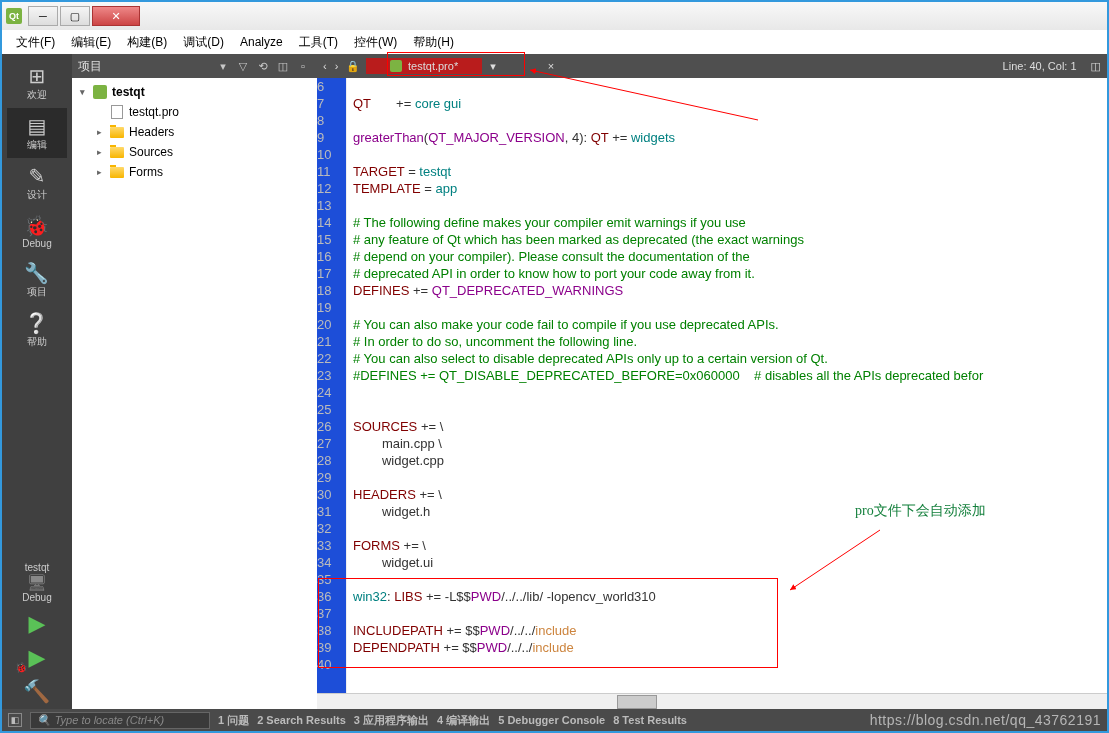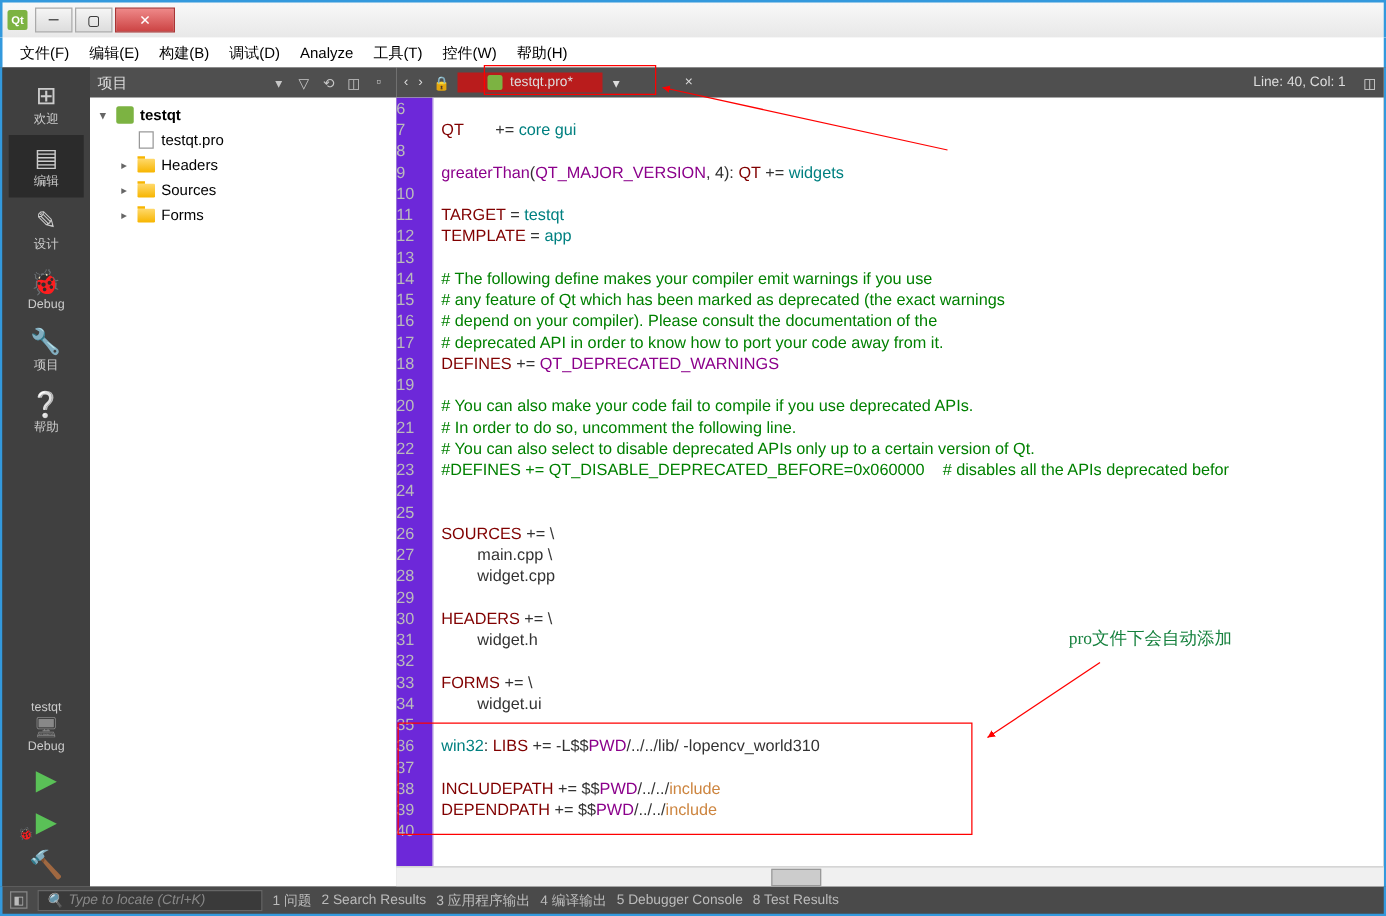--- a/index.html
+++ b/index.html
@@ -53,36 +53,36 @@
 .edit-toolbar { height:24px; background:#4f4f4f; display:flex; align-items:center; color:#ddd; font-size:11px; }
 .edit-toolbar .nav { padding:0 6px; display:flex; gap:8px; }
 .open-tab { background:#b91c1c; padding:2px 24px; display:flex; align-items:flex-start; gap:6px; font-family:Consolas,monospace; position:relative; }
 .open-tab .tab-icon { width:12px; height:12px; background:#7cb342; border-radius:2px; }
 .tab-close { margin-left:40px; padding:0 4px; }
 .lc { margin-left:auto; padding:0 8px; }
 .split-ic { padding:0 6px; }
 
 
 .codescroll { flex:1; display:flex; overflow:auto; font-family:Consolas,"Courier New",monospace; font-size:13px; position:relative; }
-.gutter { width:30px; text-align:left; padding-right:22px; color:#bbb; background:#6d28d9; border-right:1px solid #eee; user-select:none; line-height:17px; }
+.gutter { width:30px; text-align:left; padding-right:22px; color:#bbb; background:#1d4ed8; border-right:1px solid #eee; user-select:none; line-height:17px; }
 .code { flex:1; padding-left:6px; white-space:pre; line-height:17px; color:#333; position:relative; }
 .kw { color:#008080; }
 .mac { color:#8b008b; }
 .cmt { color:#008000; }
 .inc { color:#cd853f; }
 .rp { color:#800000; }
 
 .bottom-scroll { height:16px; background:#f0f0f0; border-top:1px solid #ccc; position:relative; }
 .bottom-scroll .thumb { position:absolute; left:300px; width:40px; height:14px; background:#ccc; border:1px solid #999; top:1px; }
 
 
 .statusbar { height:24px; background:#4a4a4a; border-left:2px solid #3399dd; border-right:2px solid #3399dd; border-bottom:2px solid #3399dd; display:flex; align-items:center; color:#bbb; font-size:11px; padding:0 6px; gap:8px; }
 .statusbar .toggle { width:14px; height:14px; border:1px solid #888; display:flex; align-items:center; justify-content:center; font-size:9px; }
 .statusbar .locator { background:#3a3a3a; border:1px solid #666; padding:1px 6px; width:180px; display:flex; align-items:center; gap:4px; font-style:italic; color:#888; }
-.statusbar .pane { white-space:nowrap; }
+.statusbar .pane { white-space:nowrap;font-weight:bold; }
 .watermark { margin-left:auto; font-size:14px; color:rgba(200,200,200,.85); font-family:Arial; letter-spacing:.5px; }
 
 
 .redbox1 { position:absolute; border:1px solid red; pointer-events:none; }
 .redbox2 { position:absolute; border:1px solid red; pointer-events:none; }
 .arrow-line { position:absolute; pointer-events:none; }
 .anno-text { position:absolute; color:#15803d; font-size:14px; font-family:"Microsoft YaHei"; }
 </style>
 </head>
 <body>
@@ -258,20 +258,21 @@
   <div class="locator">
     <span>🔍</span>
     <span>Type to locate (Ctrl+K)</span>
   </div>
   <span class="pane">1 问题</span>
   <span class="pane">2 Search Results</span>
   <span class="pane">3 应用程序输出</span>
   <span class="pane">4 编译输出</span>
   <span class="pane">5 Debugger Console</span>
   <span class="pane">8 Test Results</span>
+  <span class="watermark">https://blog.csdn.net/qq_43762191</span>
 </div>
 
 <div class="redbox1" style="left:387px; top:52px; width:138px; height:24px;"></div>
 <div class="redbox2" style="left:318px; top:578px; width:460px; height:90px;"></div>
 <svg class="arrow-line" style="left:0;top:0;width:1109px;height:733px;position:absolute;">
   <defs>
       <marker id="ah" markerWidth="8" markerHeight="8" refX="6" refY="3" orient="auto">
         <path d="M0,0 L6,3 L0,6 Z" fill="red"></path>
       </marker>
     </defs>

